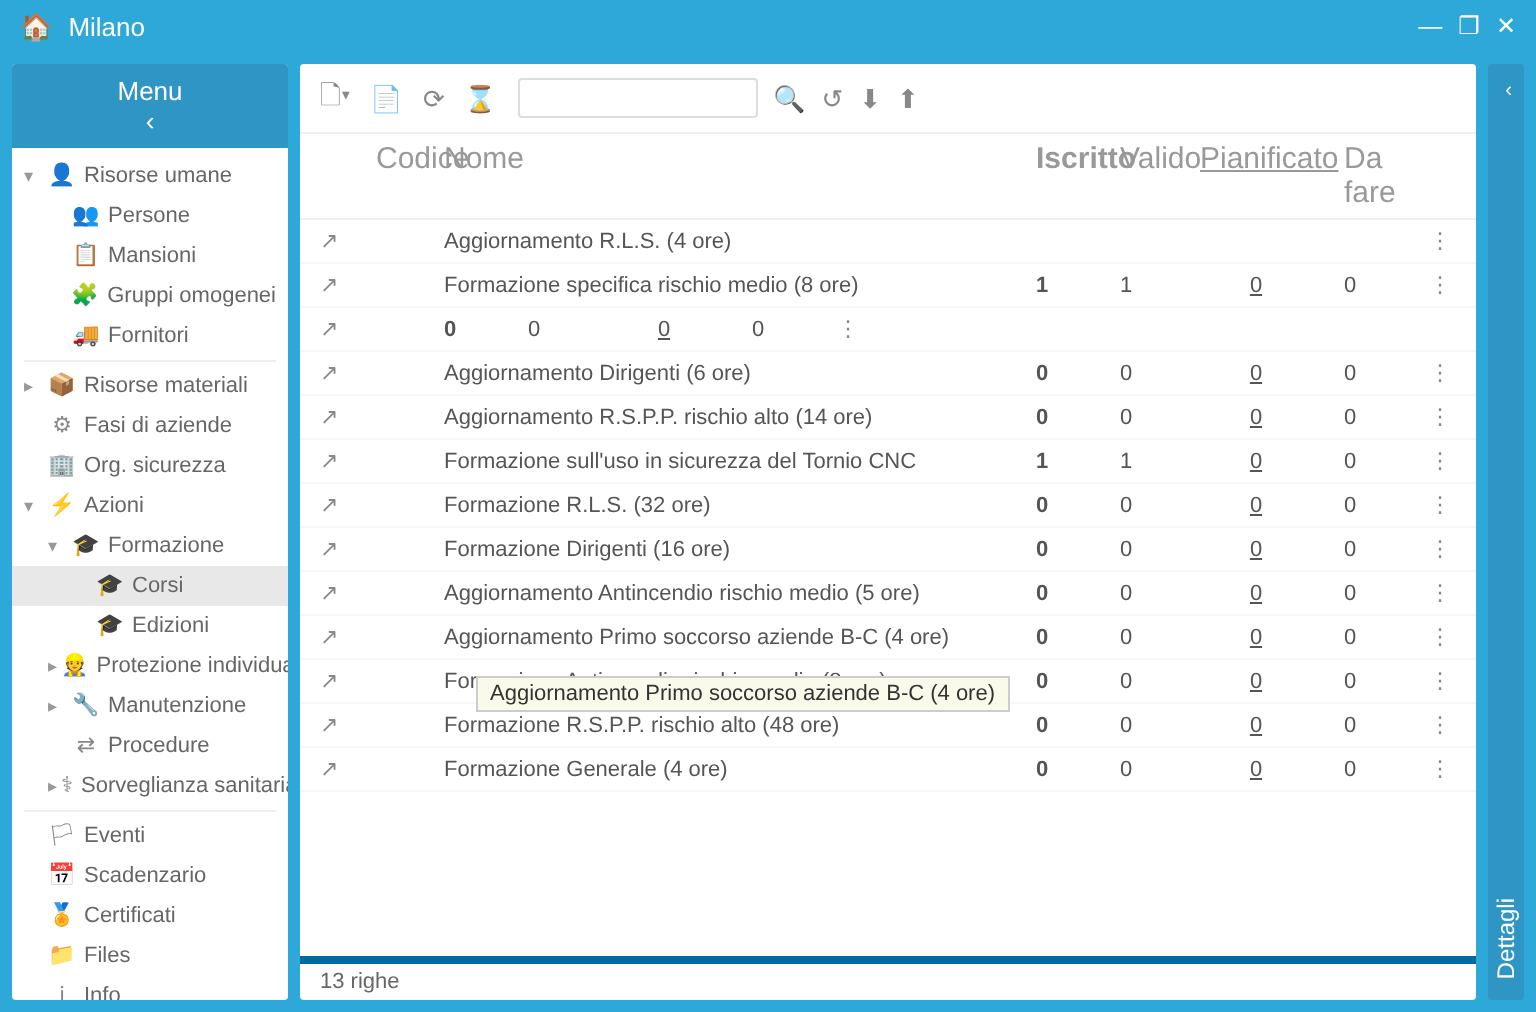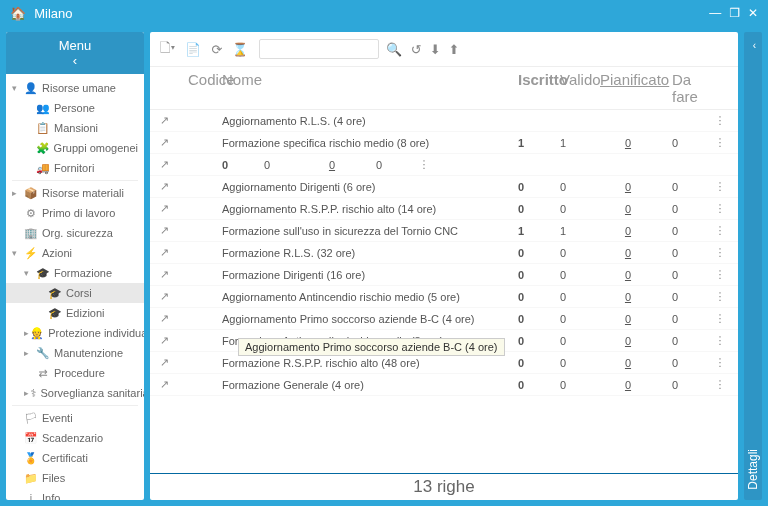--- a/index.html
+++ b/index.html
@@ -28,21 +28,21 @@
 .row { display: flex; align-items: center; padding: 4px 10px; font-size: 11px; color: #555; border-bottom: 1px solid #f7f7f7; }
 .col-open { width: 28px; cursor: pointer; color: #888; }
 .col-code { width: 34px; }
 .col-name { flex: 1; padding-right: 8px; }
 .col-isc { width: 42px; text-align: left; font-weight: bold; }
 .col-val { width: 40px; text-align: left; }
 .col-pian { width: 56px; text-align: center; text-decoration: underline; }
 .col-dafare { width: 40px; text-align: left; margin-left: 16px; }
 .col-menu { width: 16px; text-align: center; cursor: pointer; color: #888; }
 .tooltip { position: absolute; background: #fafaea; border: 1px solid #ccc; padding: 2px 6px; font-size: 11px; color: #333; pointer-events: none; z-index: 10; }
-.footer { border-top: 1px solid #0369a1; padding: 3px 10px; text-align: center; font-size: 17px; color: #666; }
+.footer { border-top: 4px solid #0369a1; padding: 3px 10px; text-align: left; font-size: 11px; color: #666; }
 .rightbar { width: 18px; background: #2e95c5; border-radius: 2px; display: flex; align-items: flex-end; justify-content: center; padding-bottom: 10px; }
 .rightbar .label { writing-mode: vertical-rl; color: #fff; font-size: 12px; transform: rotate(180deg); }
 .rightbar .chev { color: #fff; position: absolute; top: 40px; right: 12px; font-size: 10px; }
 .divider { border: none; border-top: 1px solid #eee; margin: 2px 6px; }
 </style>
 </head>
 <body>
 
 <div class="titlebar">
   <span class="home-icon">🏠</span>
@@ -88,21 +88,21 @@
         </div>
         <hr class="divider">
         <div class="tree-item ">
           <span class="caret">▸</span>
           <span class="icon">📦</span>
           <span>Risorse materiali</span>
         </div>
         <div class="tree-item ">
           <span class="caret"></span>
           <span class="icon">⚙</span>
-          <span>Primo di lavoro</span>
+          <span>Fasi di aziende</span>
         </div>
         <div class="tree-item ">
           <span class="caret"></span>
           <span class="icon">🏢</span>
           <span>Org. sicurezza</span>
         </div>
         <div class="tree-item ">
           <span class="caret">▾</span>
           <span class="icon">⚡</span>
           <span>Azioni</span>

